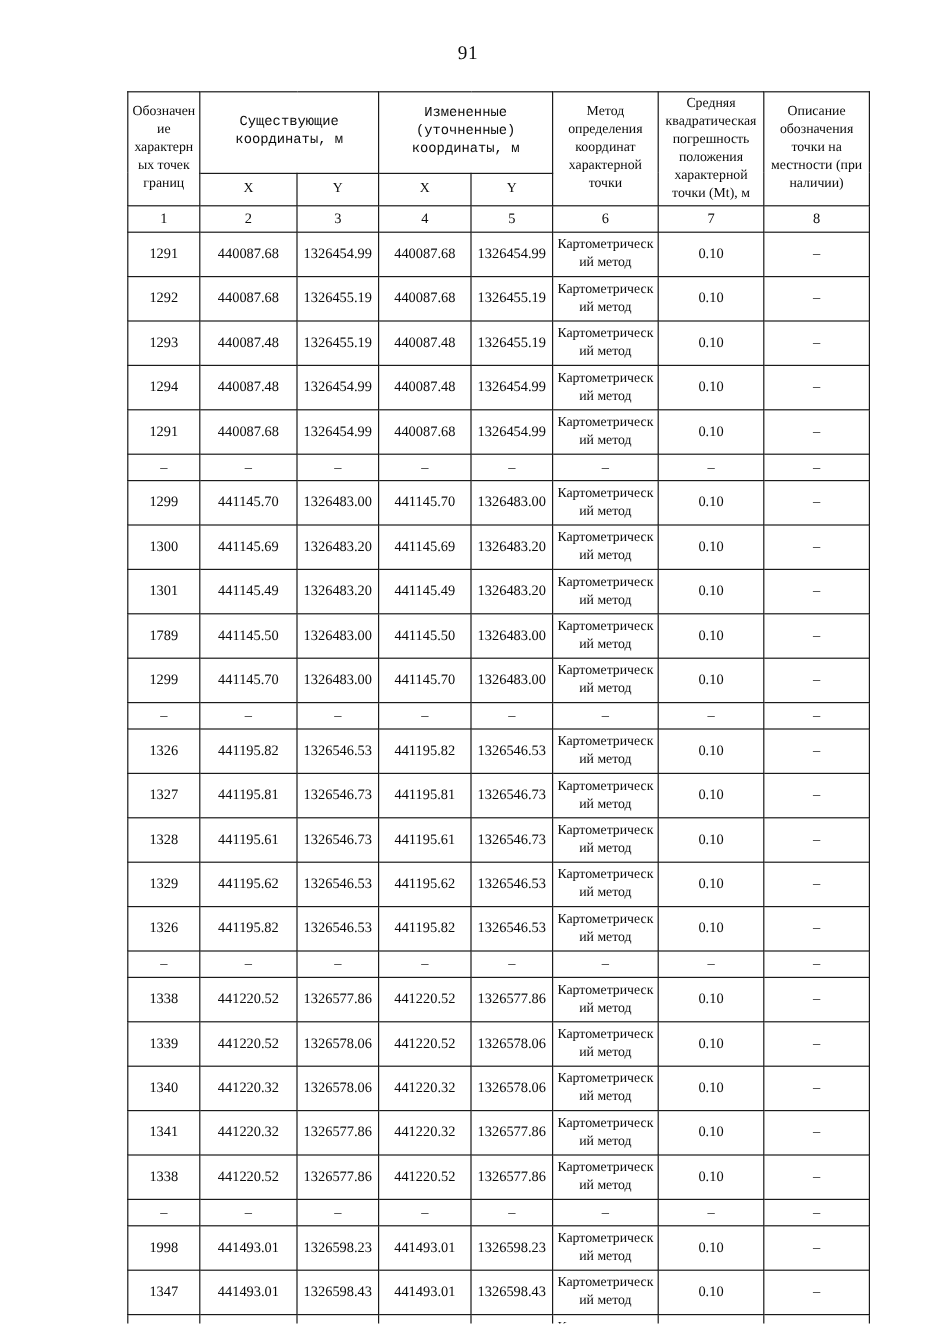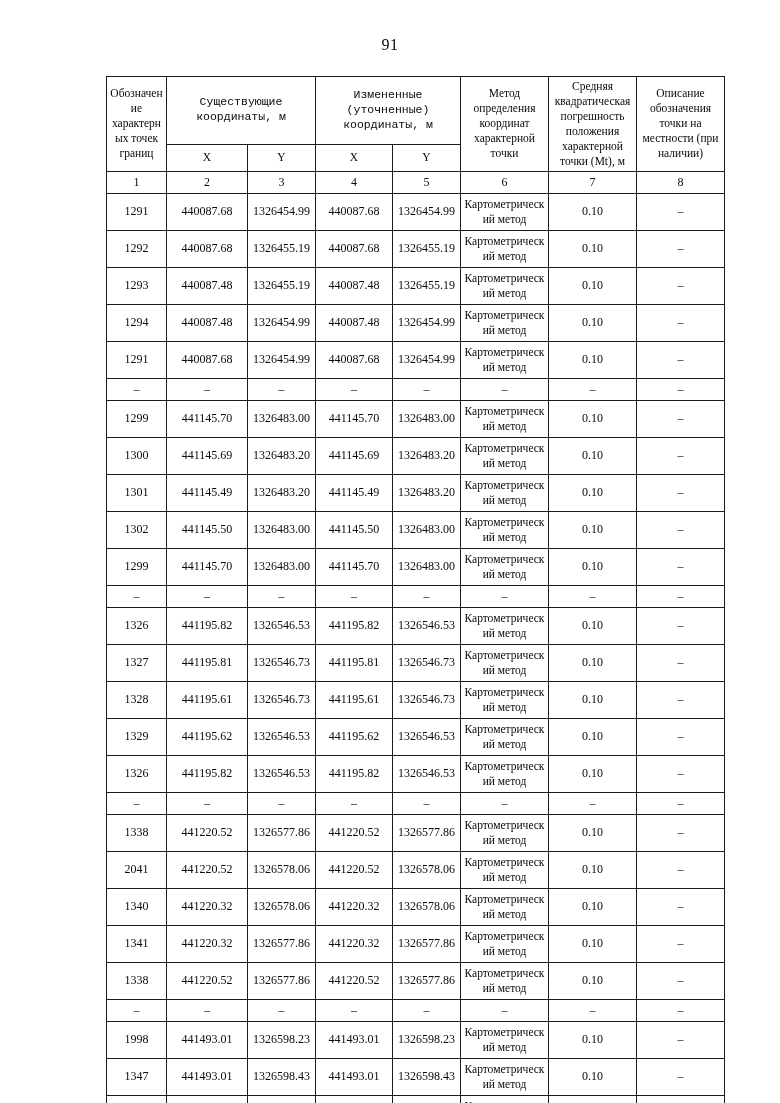--- a/index.html
+++ b/index.html
@@ -223,21 +223,21 @@
           <td class="datacell">1301</td>
           <td class="datacell">441145.49</td>
           <td class="datacell">1326483.20</td>
           <td class="datacell">441145.49</td>
           <td class="datacell">1326483.20</td>
           <td class="datacell method">Картометрический метод</td>
           <td class="datacell">0.10</td>
           <td class="datacell">–</td>
         </tr>
         <tr>
-          <td class="datacell">1302</td>
+          <td class="datacell">1789</td>
           <td class="datacell">441145.50</td>
           <td class="datacell">1326483.00</td>
           <td class="datacell">441145.50</td>
           <td class="datacell">1326483.00</td>
           <td class="datacell method">Картометрический метод</td>
           <td class="datacell">0.10</td>
           <td class="datacell">–</td>
         </tr>
         <tr>
           <td class="datacell">1299</td>
@@ -323,21 +323,21 @@
           <td class="datacell">1338</td>
           <td class="datacell">441220.52</td>
           <td class="datacell">1326577.86</td>
           <td class="datacell">441220.52</td>
           <td class="datacell">1326577.86</td>
           <td class="datacell method">Картометрический метод</td>
           <td class="datacell">0.10</td>
           <td class="datacell">–</td>
         </tr>
         <tr>
-          <td class="datacell">2041</td>
+          <td class="datacell">1339</td>
           <td class="datacell">441220.52</td>
           <td class="datacell">1326578.06</td>
           <td class="datacell">441220.52</td>
           <td class="datacell">1326578.06</td>
           <td class="datacell method">Картометрический метод</td>
           <td class="datacell">0.10</td>
           <td class="datacell">–</td>
         </tr>
         <tr>
           <td class="datacell">1340</td>

